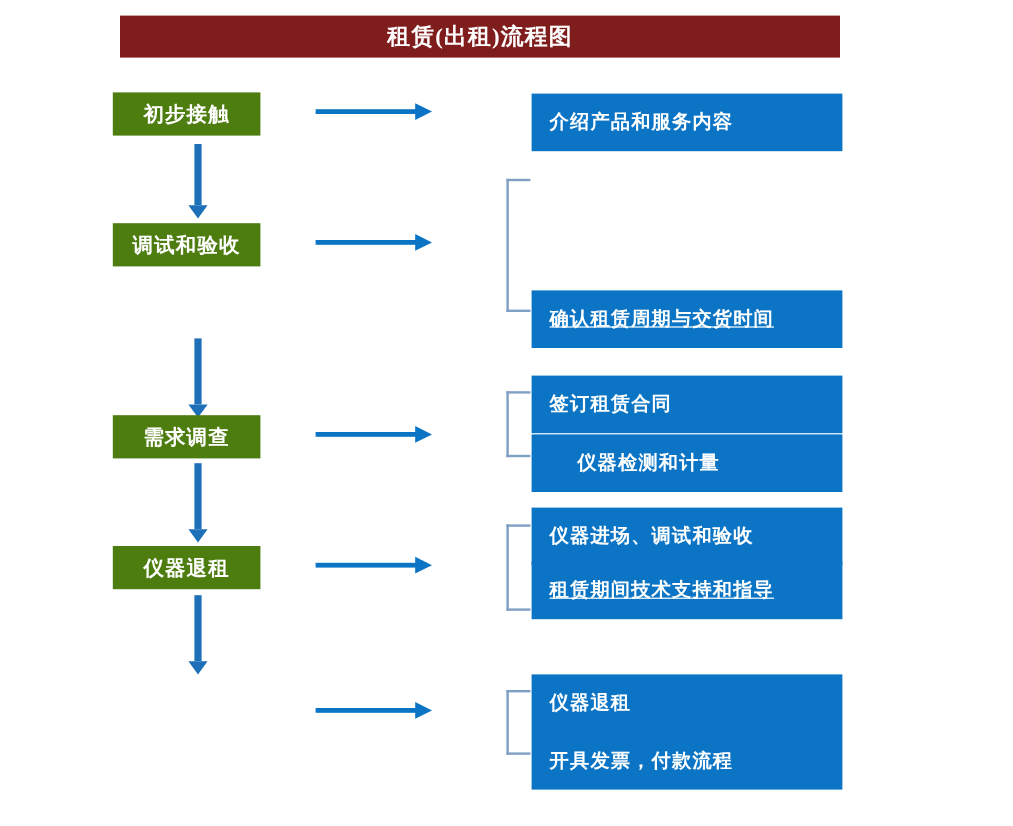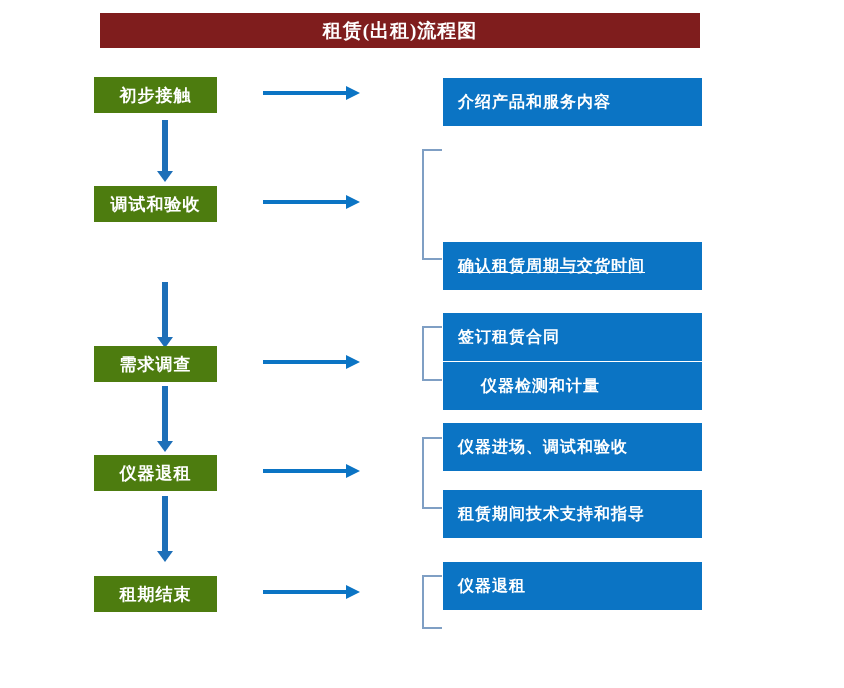--- a/index.html
+++ b/index.html
@@ -190,31 +190,31 @@
   <div class="stage-box" style="top:455px;">仪器退租</div>
 
   <div class="h-arrow" style="top:464px;">
     <div class="shaft"></div>
     <div class="head"></div>
   </div>
 
   <div class="bracket" style="top:437px; height:72px;"></div>
 
   <div class="detail-box" style="top:423px;">仪器进场、调试和验收</div>
-  <div class="detail-box" style="top:490px;">租赁期间技术支持和指导</div>
+  <div class="detail-box" style="top:468px;text-decoration:underline;">租赁期间技术支持和指导</div>
 
   <div class="v-arrow" style="top:496px; height:66px;">
     <div class="shaft" style="height:55px;"></div>
     <div class="head" style="top:55px;"></div>
   </div>
 
-  <div class="stage-box" style="top:576px;">租期结束</div>
 
   <div class="h-arrow" style="top:585px;">
     <div class="shaft"></div>
     <div class="head"></div>
   </div>
 
   <div class="bracket" style="top:575px; height:54px;"></div>
 
   <div class="detail-box" style="top:562px;">仪器退租</div>
+  <div class="detail-box" style="top:610px;">开具发票，付款流程</div>
 
 </div>
 
 </body></html>

